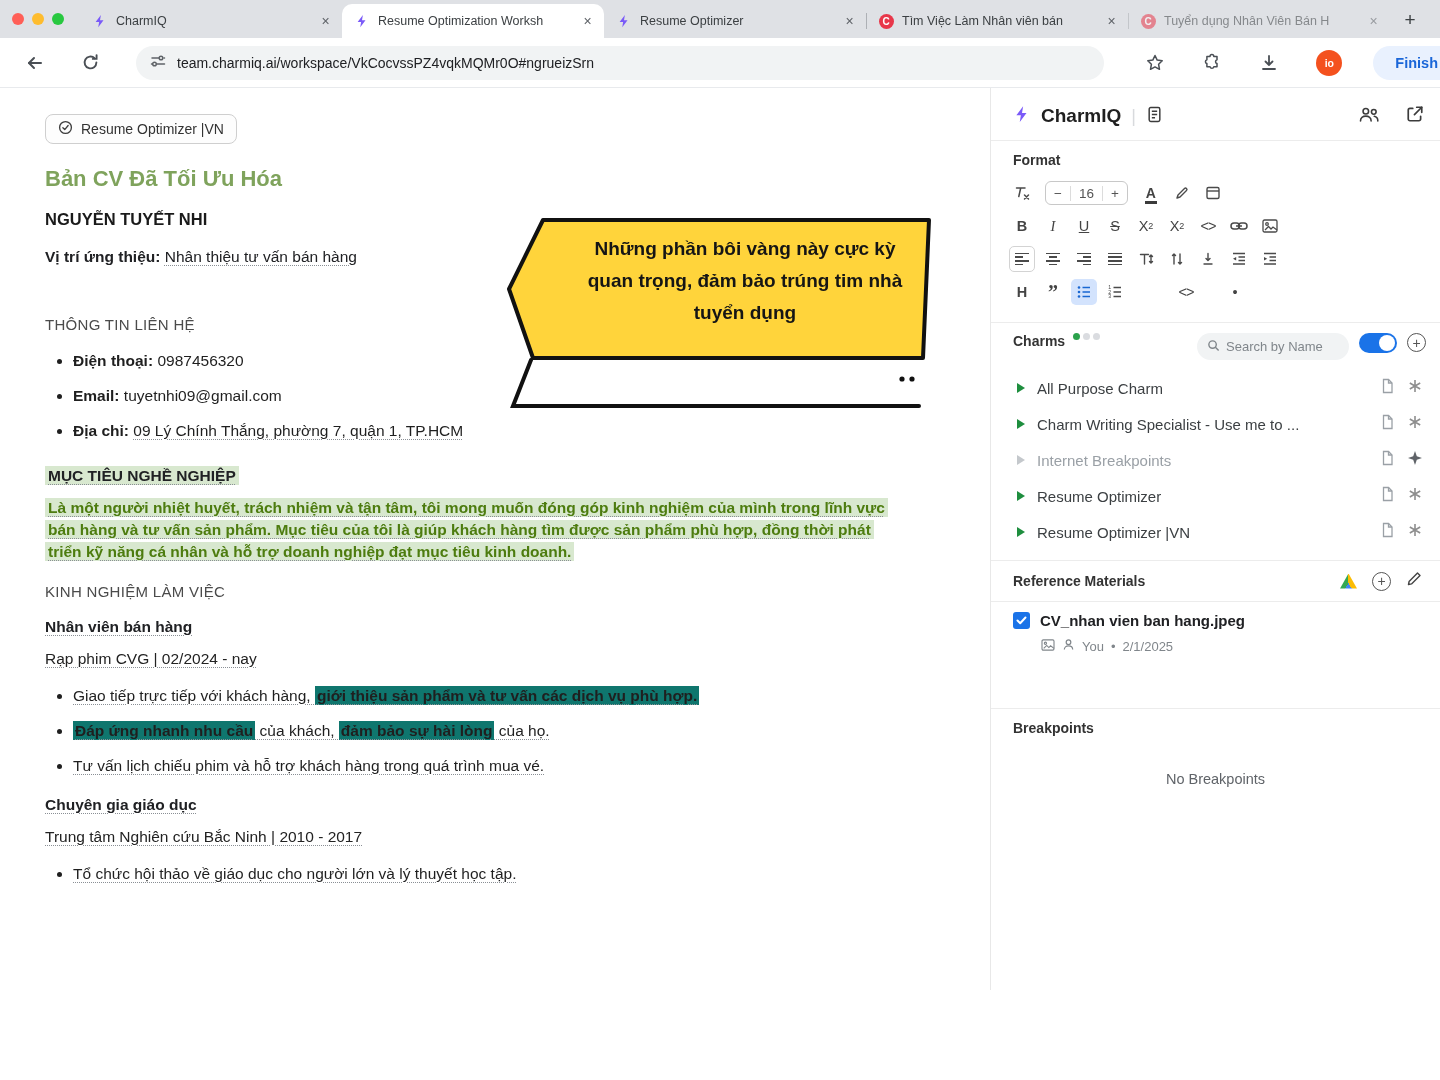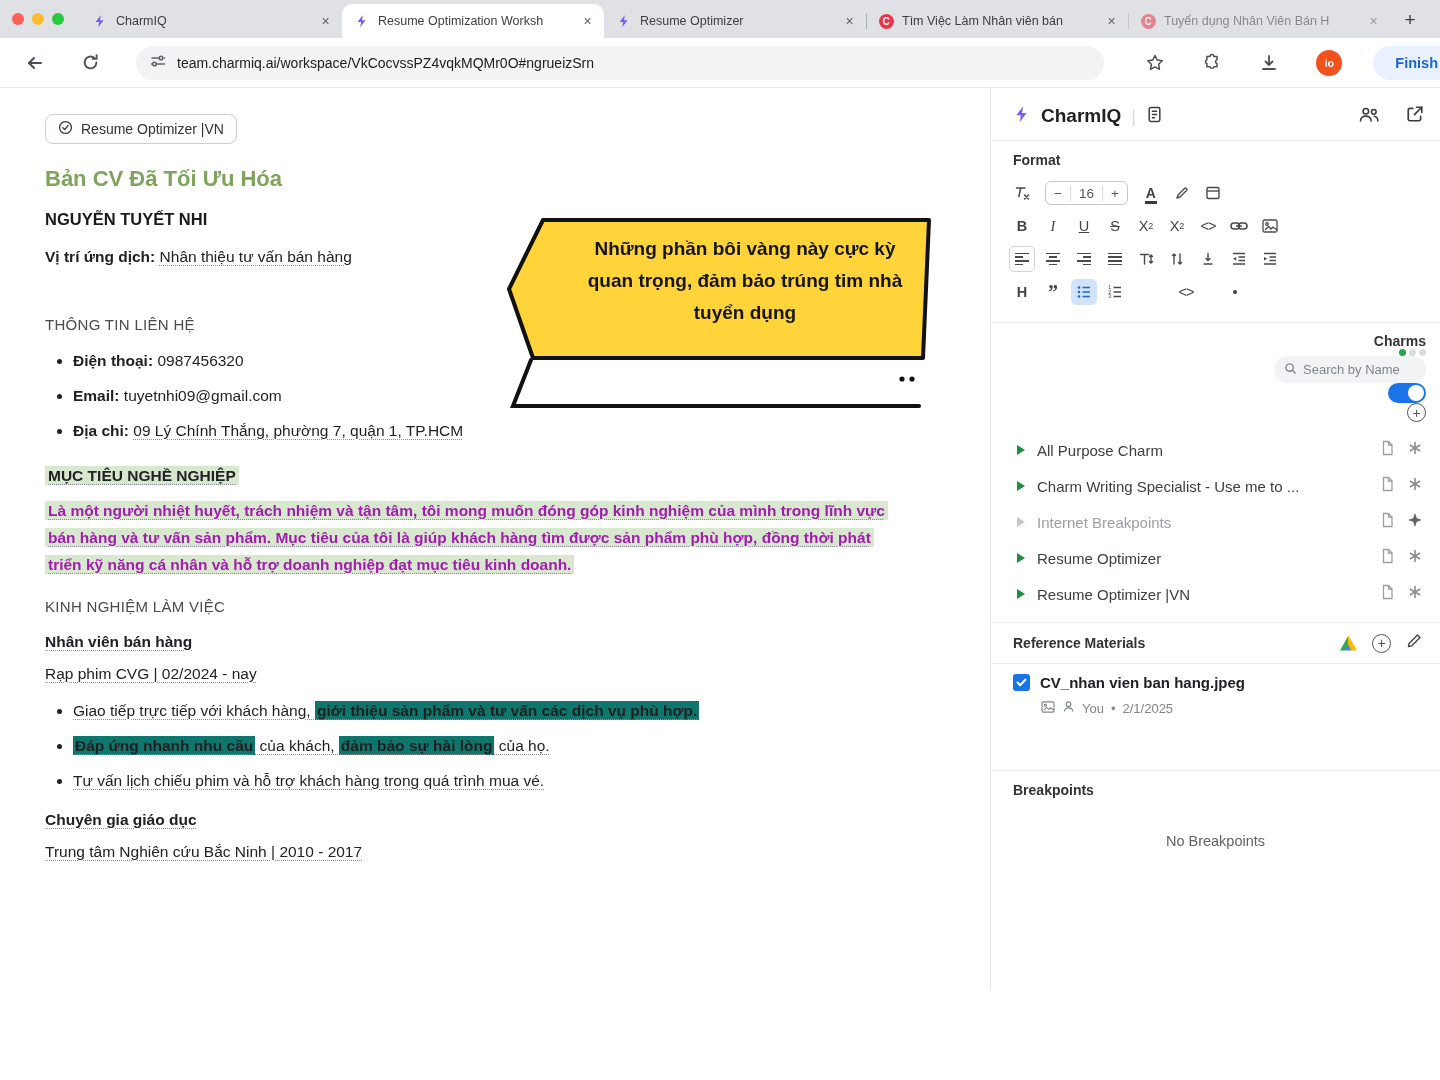--- a/index.html
+++ b/index.html
@@ -46,21 +46,21 @@
   .badge { display:inline-flex; align-items:center; gap:8px; padding:5px 12px; border:1px solid #CFCFCF;
            border-radius:8px; background:#FDFDFD; font-size:14px; color:#333; }
   .doc-title { margin-top:22px; font-size:22px; font-weight:700; color:#7FA35C; }
   .doc-name { margin-top:18px; font-size:16.5px; font-weight:700; color:#1a1a1a; }
   .doc-pos { margin-top:19px; font-size:15.5px; }
   .sec-h { font-size:15px; color:#4B4B4B; letter-spacing:.3px; font-weight:500; }
   .mt-big { margin-top:50px; } .mt-med { margin-top:20px; }
   .doc ul { margin-top:16px; padding-left:28px; }
   .doc li { margin-bottom:11px; font-size:15.5px; line-height:24px; color:#1f1f1f; }
   .obj-h { margin-top:24px; font-size:15.5px; }
-  .obj { margin-top:12px; font-size:15.5px; line-height:27px; max-width:850px; font-weight:600; color:#a21caf; }
+  .obj { margin-top:12px; font-size:15.5px; line-height:22px; max-width:850px; font-weight:600; color:#4d7c0f; }
   .job-t { margin-top:18px; font-size:15.5px; font-weight:700; }
   .job-m { margin-top:14px; font-size:15.5px; color:#222; }
   .b { font-weight:700; }
   .sp { text-decoration:underline; text-decoration-style:dotted; text-decoration-color:#8a8f95;
         text-underline-offset:3px; text-decoration-thickness:1px; }
   .hl-g { background:#D8E8CF; padding:1px 3px; box-decoration-break:clone; -webkit-box-decoration-break:clone; }
   .hl-y { background:#0f766e; font-weight:700; padding:1px 2px; box-decoration-break:clone; -webkit-box-decoration-break:clone; }
 
   .callout { position:absolute; left:503px; top:128px; width:432px; height:200px; pointer-events:none; }
   .callout svg { position:absolute; inset:0; }
@@ -86,21 +86,21 @@
   .szbox { display:flex; align-items:center; border:1px solid #C8C8C8; border-radius:6px; height:24px; margin:0 5px; }
   .szbox span { padding:0 8px; font-size:13.5px; color:#555; border-right:1px solid #DCDCDC; }
   .szbox span:last-child { border-right:none; }
   .Aic { position:relative; font-weight:600; font-size:14px; line-height:1; }
   .Aic::after { content:""; position:absolute; left:-1px; right:-1px; bottom:-4px; height:3px; background:#3b3b3b; }
   .qt { font-family:"Liberation Serif","DejaVu Serif",serif; font-size:20px; font-weight:700; line-height:10px; }
   .al { width:14px; height:13px; display:flex; flex-direction:column; justify-content:space-between; }
   .al i { display:block; height:1.7px; background:#4a4a4a; }
   .w60 { width:60%; } .ctr { margin:0 auto; } .rgt { margin-left:auto; }
 
-  .charms-head { display:flex; align-items:flex-end; padding:10px 14px 10px 22px;flex-direction:column; }
+  .charms-head { display:flex; align-items:flex-start; padding:10px 14px 10px 22px; }
   .ch-title { font-size:14px; font-weight:700; color:#333; }
   .dots { display:flex; gap:3px; margin-left:8px; }
   .dot { width:7px; height:7px; border-radius:50%; background:#DADCE0; }
   .dot.on { background:#2BA24C; }
   .search { display:flex; align-items:center; gap:6px; background:#F1F3F4; border-radius:14px; height:27px;
             padding:0 10px; width:152px; margin-left:auto; }
   .search input { border:none; outline:none; background:transparent; width:110px; font-size:13px; color:#3C4043;
                   font-family:inherit; }
   .search input::placeholder { color:#80868B; }
   .tgl { width:38px; height:20px; border-radius:10px; background:#1A73E8; position:relative; margin-left:10px; flex:0 0 auto; }
@@ -245,21 +245,21 @@
             <circle cx="8" cy="8" r="6.3"></circle>
             <path d="m5.2 8.2 2 2 3.6-4.3"></path>
           </svg></span>
       <span>Resume Optimizer |VN</span>
     </div>
 
     <div class="doc-title">Bản CV Đã Tối Ưu Hóa</div>
     <div class="doc-name">NGUYỄN TUYẾT NHI</div>
 
     <div class="doc-pos">
-      <span class="b">Vị trí ứng dịch:</span>
+      <span class="b">Vị trí ứng thiệu:</span>
       <span class="sp">Nhân thiệu tư vấn bán hàng</span>
     </div>
 
     <div class="sec-h mt-big">THÔNG TIN LIÊN HỆ</div>
     <ul>
       <li>
         <span class="b">Điện thoại:</span>
         <span>0987456320</span></li>
       <li>
         <span class="b">Email:</span>
@@ -284,20 +284,24 @@
       <li>
         <span class="sp">Giao tiếp trực tiếp với khách hàng, </span><span class="hl-y sp">giới thiệu sản phẩm và tư vấn các dịch vụ phù hợp.</span></li>
       <li>
         <span class="hl-y sp">Đáp ứng nhanh nhu cầu</span><span class="sp"> của khách, </span><span class="hl-y sp">đảm bảo sự hài lòng</span><span class="sp"> của họ.</span></li>
       <li>
         <span class="sp">Tư vấn lịch chiếu phim và hỗ trợ khách hàng trong quá trình mua vé.</span></li>
     </ul>
 
     <div class="job-t sp">Chuyên gia giáo dục</div>
     <div class="job-m sp">Trung tâm Nghiên cứu Bắc Ninh | 2010 - 2017</div>
+    <ul>
+      <li>
+        <span class="sp">Tổ chức hội thảo về giáo dục cho người lớn và lý thuyết học tập.</span></li>
+    </ul>
 
     
     <div class="callout">
       <svg viewBox="0 0 432 200" width="432" height="200">
         <polygon points="40,4 426,4 420,142 30,142 6,73" fill="#FFD43B" stroke="#111" stroke-width="4" stroke-linejoin="round"></polygon>
         <polyline points="28,144 10,190 416,190" fill="none" stroke="#111" stroke-width="4" stroke-linecap="round"></polyline>
         <circle cx="399" cy="163" r="2.6" fill="#111"></circle>
           <circle cx="409" cy="163" r="2.6" fill="#111"></circle>
       </svg>
       <div class="txt">Những phần bôi vàng này cực kỳ quan trọng, đảm bảo trúng tim nhà tuyển dụng</div>

